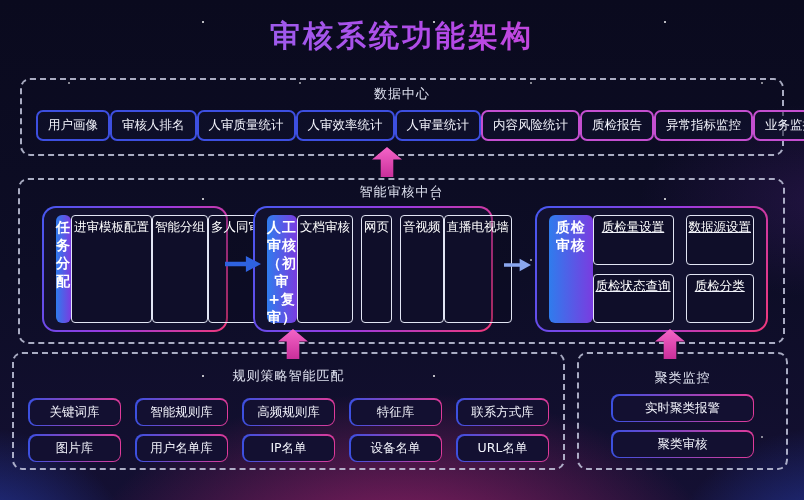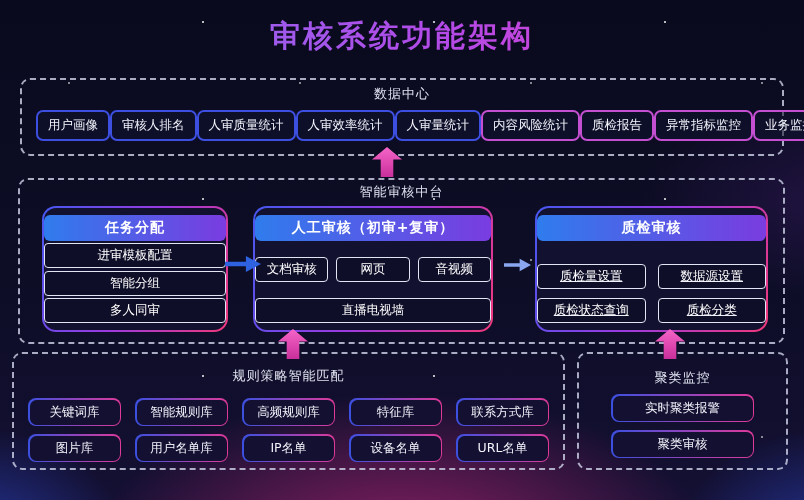--- a/index.html
+++ b/index.html
@@ -62,21 +62,21 @@
 
   
   .panel.mid{ left:18px; top:178px; width:767px; height:166px; }
   .mid .panel-label{ top:3px; }
   .group{
     position:absolute; top:26px; padding:2px; border-radius:14px;
     background:linear-gradient(115deg,#4558f0 0%, #9a3ae0 50%, #f0387a 100%);
   }
   .group-inner{
     border-radius:12px; background:#12112f; height:122px;
-    padding:7px 0; display:flex; flex-direction:column; justify-content:space-between;
+    padding:7px 12px; display:flex; flex-direction:row; justify-content:space-between;
   }
   .group-header{
     background:linear-gradient(90deg,#2f7ced,#7a3ce0);
     border-radius:6px; text-align:center; font-size:14px; font-weight:bold;
     padding:4px 0; letter-spacing:1px; color:#fff;
   }
   .witem{
     border:1px solid #e2e5f4; border-radius:4px; text-align:center;
     font-size:12.5px; padding:3px 2px; color:#fff; background:rgba(10,10,30,0.3);
     white-space:nowrap;

